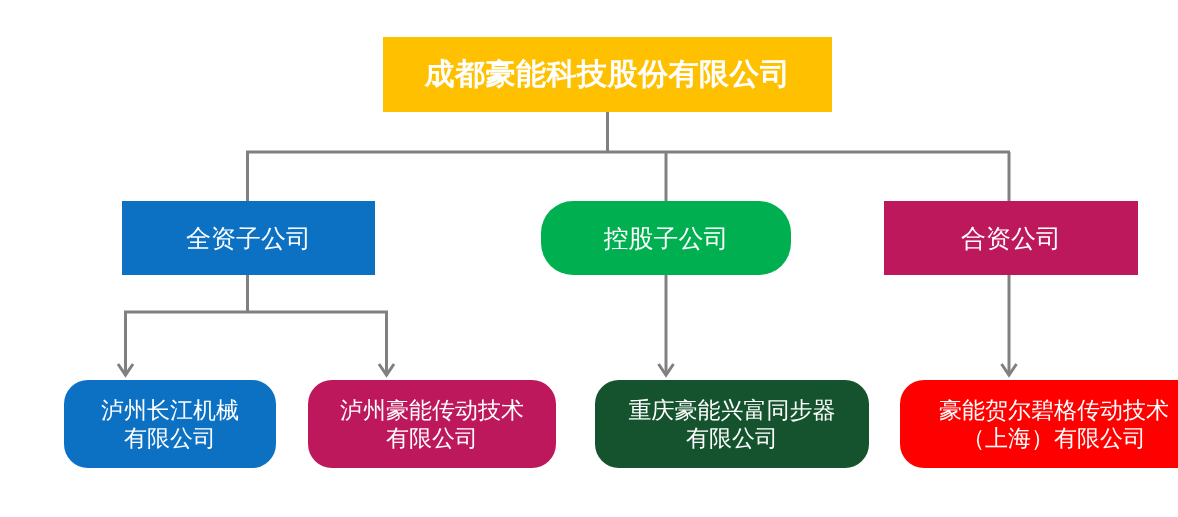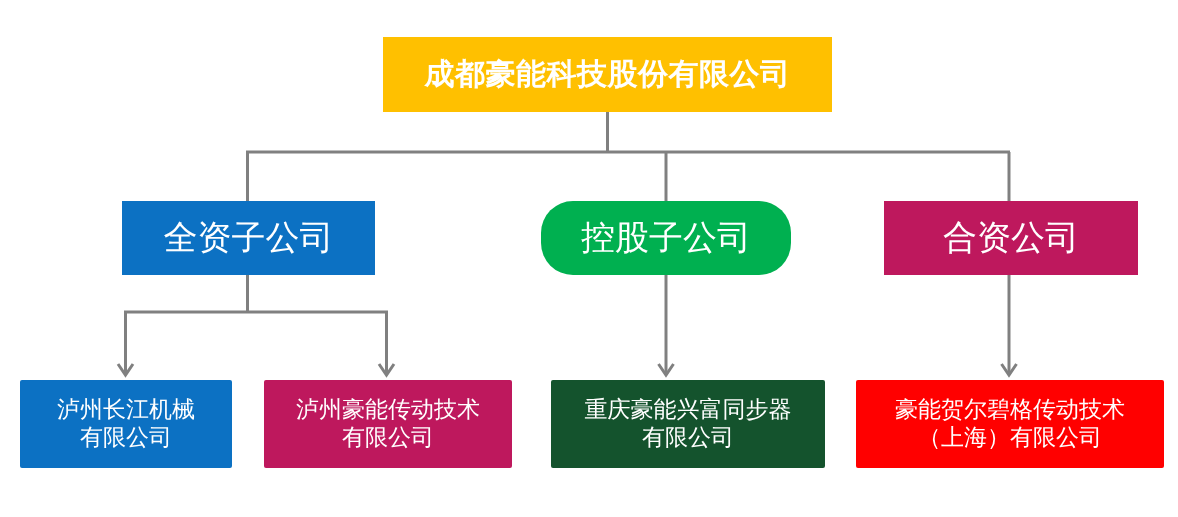--- a/index.html
+++ b/index.html
@@ -14,21 +14,20 @@
     overflow: hidden;
     font-family: "Liberation Sans", "DejaVu Sans", sans-serif;
   }
 
   #chart-canvas {
     position: absolute;
     left: 0;
     top: 0;
     width: 1178px;
     height: 517px;
-    font-family: Liberation Serif, serif;
   }
 
   #connector-layer {
     position: absolute;
     left: 0;
     top: 0;
     width: 1178px;
     height: 517px;
     pointer-events: none;
   }
@@ -51,21 +50,21 @@
     width: 449px;
     height: 75px;
     background: #FFC000;
     font-size: 30px;
     font-weight: bold;
     letter-spacing: 0.5px;
   }
 
   .node-cat {
     height: 74px;
-    font-size: 34px;
+    font-size: 25px;
     font-weight: normal;
   }
 
   .node-cat-owned {
     left: 122px;
     top: 201px;
     width: 253px;
     background: #0C71C3;
   }
 
@@ -80,23 +79,24 @@
   .node-cat-jv {
     left: 884px;
     top: 201px;
     width: 254px;
     background: #be185d;
   }
 
   .node-leaf {
     top: 380px;
     height: 88px;
-    border-radius: 2px;
+    border-radius: 24px;
     font-size: 23px;
     padding: 0 1px;
+    margin-left: 44px;
   }
 
   .node-leaf-cjjx {
     left: 20px;
     width: 212px;
     background: #0C71C3;
   }
 
   .node-leaf-hncd {
     left: 264px;

